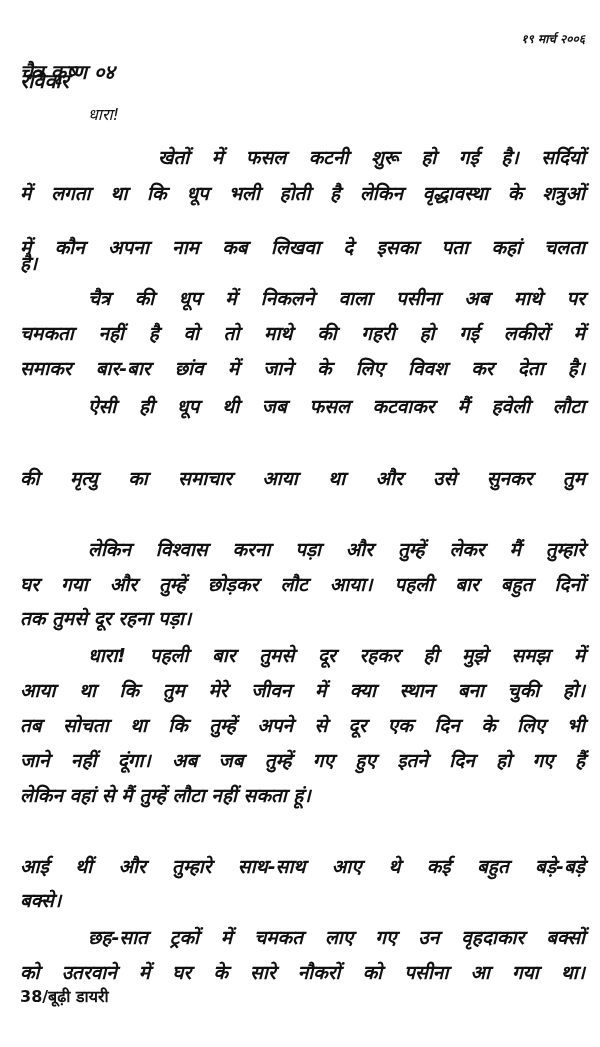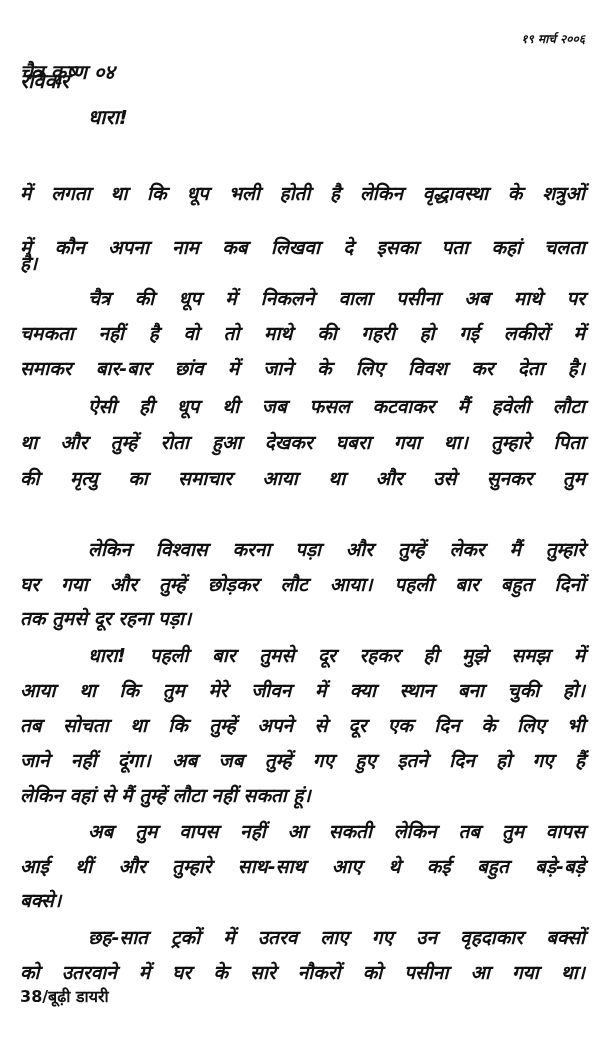--- a/index.html
+++ b/index.html
@@ -12,56 +12,55 @@
     position: absolute; left: 20px; width: 565px;
     font-size: 19px; font-weight: bold; line-height: 30px; white-space: nowrap;
     font-style: italic;
   }
   .justify { text-align: justify; text-align-last: justify; white-space: normal; }
   .indent { left: 88px; width: 497px; }
   .indent-big { left: 158px; width: 427px; }
   .hdr-left { position: absolute; left: 20px; top: 18px; font-size: 20px; font-weight: bold; font-style: italic; margin-top: 40px; }
   .hdr-right { position: absolute; right: 15px; top: 30px; font-size: 12px; font-weight: bold; font-style: italic; }
   .weekday { position: absolute; left: 20px; top: 67px; font-size: 20px; font-weight: bold; font-style: italic; }
-  .salutation { position: absolute; left: 88px; top: 103px; font-size: 20px; font-weight: bold; font-style: italic; }
+  .salutation { position: absolute; left: 88px; top: 103px; font-size: 16px; font-weight: normal; font-style: italic; }
   .footer { position: absolute; left: 20px; top: 985px; font-size: 16px; font-weight: bold; }
 </style>
 </head>
 <body>
 
 <div class="page">
 
   <div class="hdr-left">चैत्र कृष्ण ०४</div>
   <div class="hdr-right">१९ मार्च २००६</div>
   <div class="weekday">रविवार</div>
   <div class="salutation">धारा!</div>
 
+  <div class="line justify indent-big" style="top:142px">खेतों में फसल कटनी शुरू हो गई है। सर्दियों</div>
   <div class="line justify" style="top:178px">में लगता था कि धूप भली होती है लेकिन वृद्धावस्था के शत्रुओं</div>
   <div class="line justify" style="top:232px">में कौन अपना नाम कब लिखवा दे इसका पता कहां चलता</div>
   <div class="line" style="top:248px">है।</div>
 
   <div class="line justify indent" style="top:283px">चैत्र की धूप में निकलने वाला पसीना अब माथे पर</div>
   <div class="line justify" style="top:318px">चमकता नहीं है वो तो माथे की गहरी हो गई लकीरों में</div>
   <div class="line justify" style="top:353px">समाकर बार-बार छांव में जाने के लिए विवश कर देता है।</div>
 
   <div class="line justify indent" style="top:391px">ऐसी ही धूप थी जब फसल कटवाकर मैं हवेली लौटा</div>
-  <div class="line justify" style="top:427px">था और तुम्हें रोता हुआ देखकर घबरा गया था। तुम्हारे पिता</div>
   <div class="line justify" style="top:463px">की मृत्यु का समाचार आया था और उसे सुनकर तुम</div>
 
   <div class="line justify indent" style="top:534px">लेकिन विश्वास करना पड़ा और तुम्हें लेकर मैं तुम्हारे</div>
   <div class="line justify" style="top:569px">घर गया और तुम्हें छोड़कर लौट आया। पहली बार बहुत दिनों</div>
   <div class="line" style="top:603px">तक तुमसे दूर रहना पड़ा।</div>
 
   <div class="line justify indent" style="top:640px">धारा! पहली बार तुमसे दूर रहकर ही मुझे समझ में</div>
   <div class="line justify" style="top:675px">आया था कि तुम मेरे जीवन में क्या स्थान बना चुकी हो।</div>
   <div class="line justify" style="top:710px">तब सोचता था कि तुम्हें अपने से दूर एक दिन के लिए भी</div>
   <div class="line justify" style="top:745px">जाने नहीं दूंगा। अब जब तुम्हें गए हुए इतने दिन हो गए हैं</div>
   <div class="line" style="top:780px">लेकिन वहां से मैं तुम्हें लौटा नहीं सकता हूं।</div>
 
-  <div class="line justify indent" style="top:816px">अब तुम वापस नहीं आ सकती लेकिन तब तुम वापस</div>
   <div class="line justify" style="top:851px">आई थीं और तुम्हारे साथ-साथ आए थे कई बहुत बड़े-बड़े</div>
   <div class="line" style="top:885px">बक्से।</div>
 
-  <div class="line justify indent" style="top:922px">छह-सात ट्रकों में उतरव लाए गए उन वृहदाकार बक्सों</div>
+  <div class="line justify indent" style="top:922px">छह-सात ट्रकों में चमकत लाए गए उन वृहदाकार बक्सों</div>
   <div class="line justify" style="top:957px">को उतरवाने में घर के सारे नौकरों को पसीना आ गया था।</div>
 
   <div class="footer">38/बूढ़ी डायरी</div>
 </div>
 
 </body></html>

